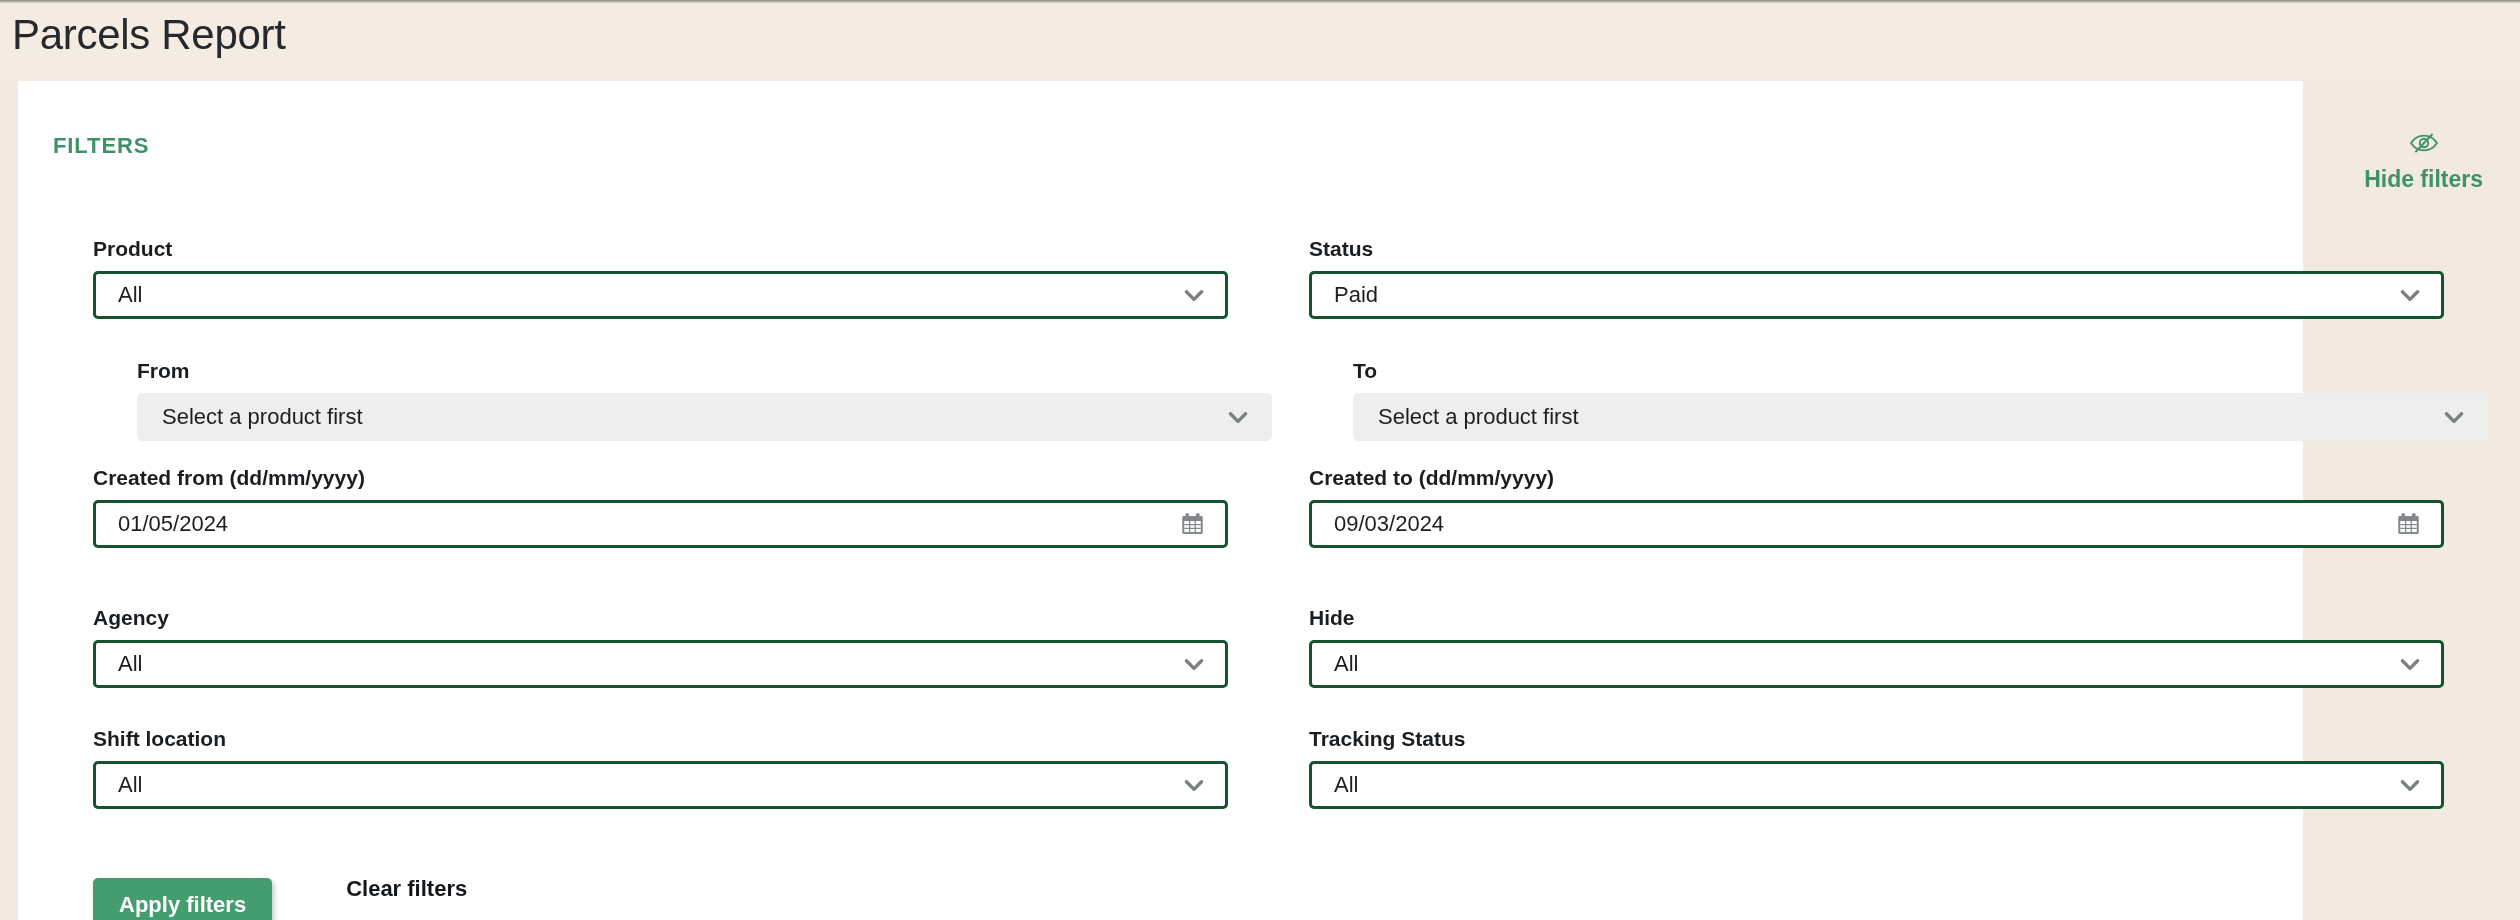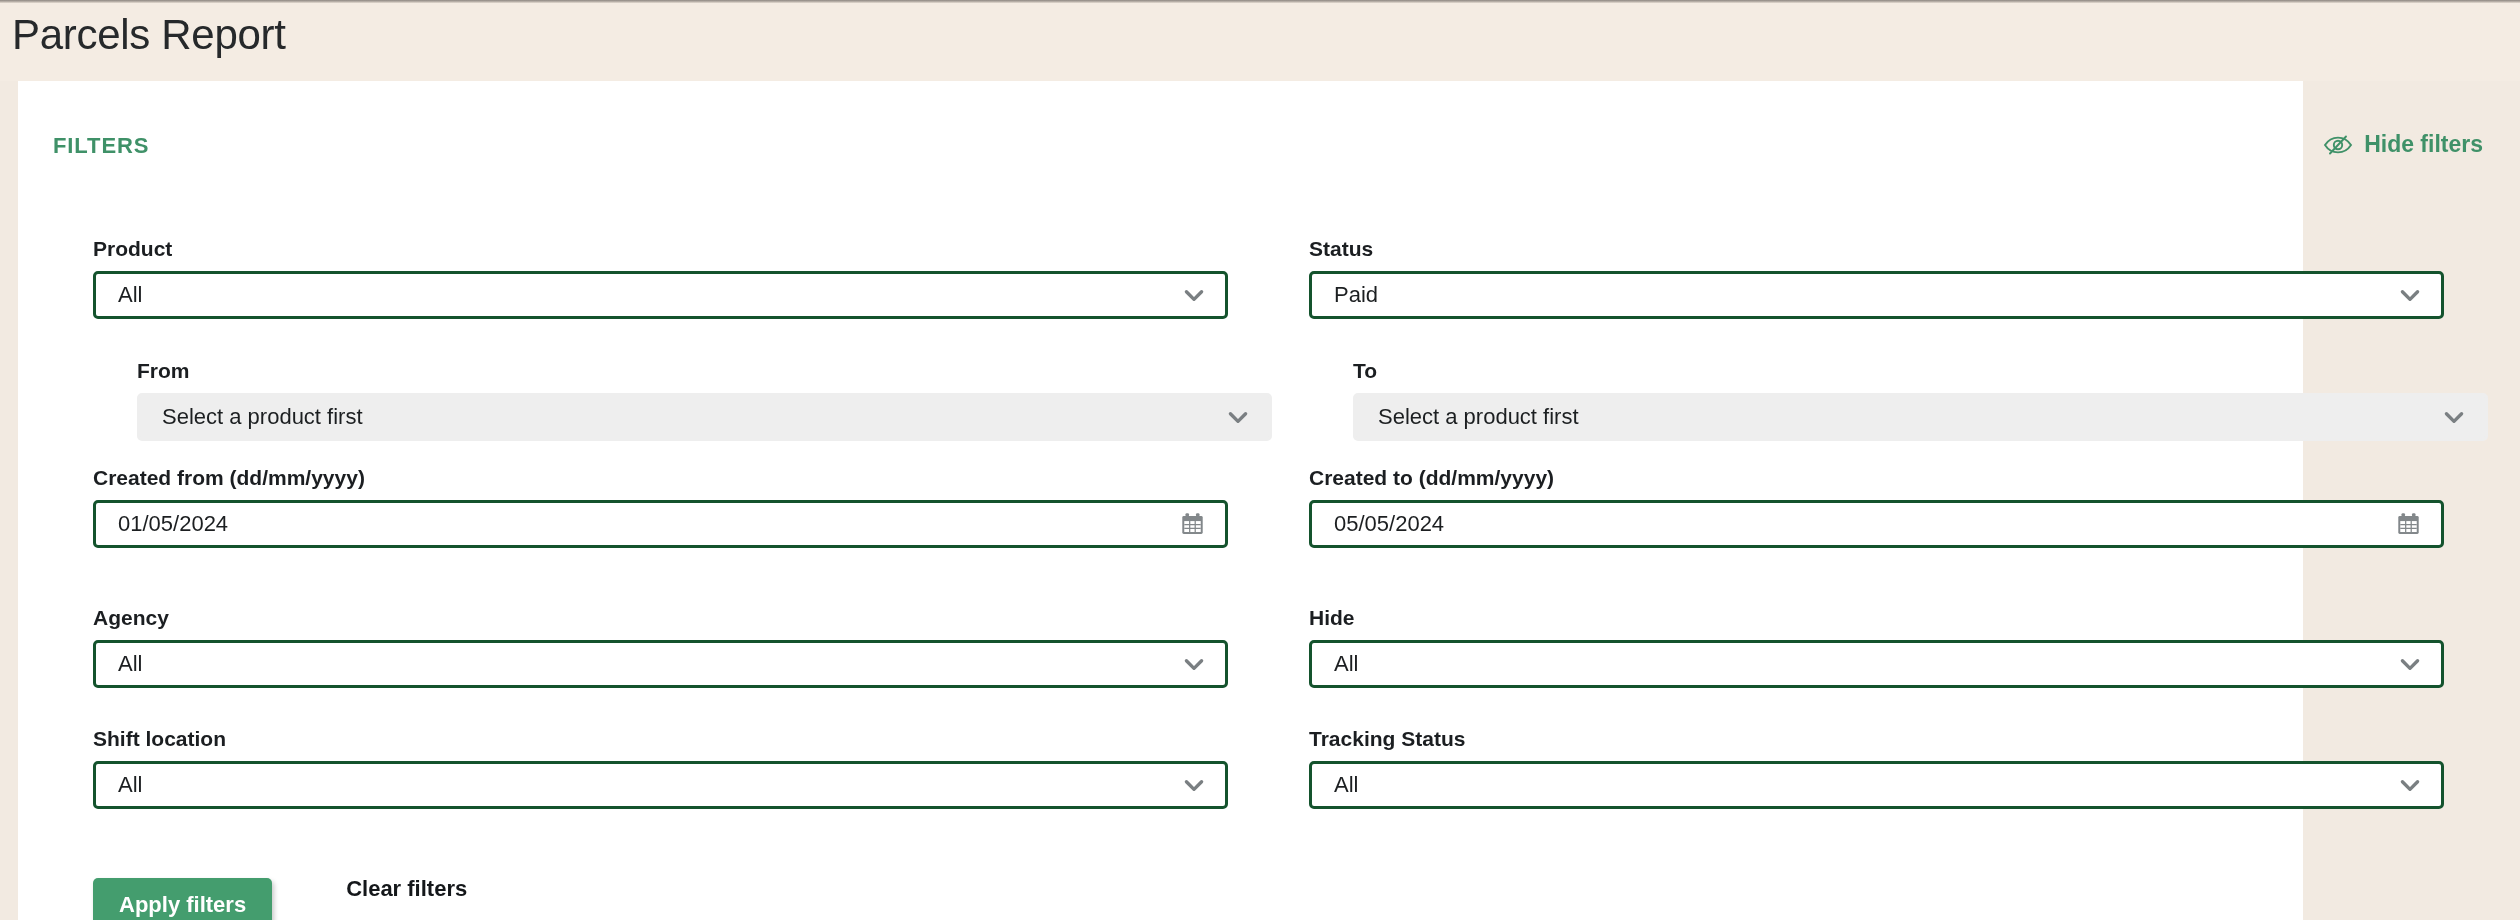--- a/index.html
+++ b/index.html
@@ -75,20 +75,21 @@
   }
 
   .hide-filters {
     position: absolute;
     right: 37px;
     top: 0px;
     display: flex;
     align-items: center;
     gap: 11px;
     cursor: pointer;
+    flex-direction: column;
   }
 
   .hide-filters-label {
     font-size: 23px;
     font-weight: bold;
     color: #3f9168;
     white-space: nowrap;
   }
 
   .eye-slash-icon {
@@ -303,21 +304,21 @@
             <rect x="15.4" y="1.6" width="3.3" height="4.6" rx="1.1" fill="#82878a"></rect>
             <path d="M9.3 9.2v10.5M14.6 9.2v10.5M4.1 12.7h15.8M4.1 16.2h15.8" stroke="#82878a" stroke-width="1.2"></path>
           </svg>
         </span>
       </div>
     </div>
 
     <div class="field col-r row-3">
       <div class="field-label">Created to (dd/mm/yyyy)</div>
       <div class="control">
-        <span class="control-value">05/05/2024</span>
+        <span class="control-value">09/03/2024</span>
         <span>
           <svg class="calendar-icon" viewBox="0 0 24 24" fill="none" xmlns="http://www.w3.org/2000/svg">
             <rect x="2.2" y="4.4" width="19.6" height="17.2" rx="1.4" fill="#82878a"></rect>
             <rect x="4.1" y="9.2" width="15.8" height="10.5" fill="#ffffff"></rect>
             <rect x="5.3" y="1.6" width="3.3" height="4.6" rx="1.1" fill="#82878a"></rect>
             <rect x="15.4" y="1.6" width="3.3" height="4.6" rx="1.1" fill="#82878a"></rect>
             <path d="M9.3 9.2v10.5M14.6 9.2v10.5M4.1 12.7h15.8M4.1 16.2h15.8" stroke="#82878a" stroke-width="1.2"></path>
           </svg>
         </span>
       </div>

